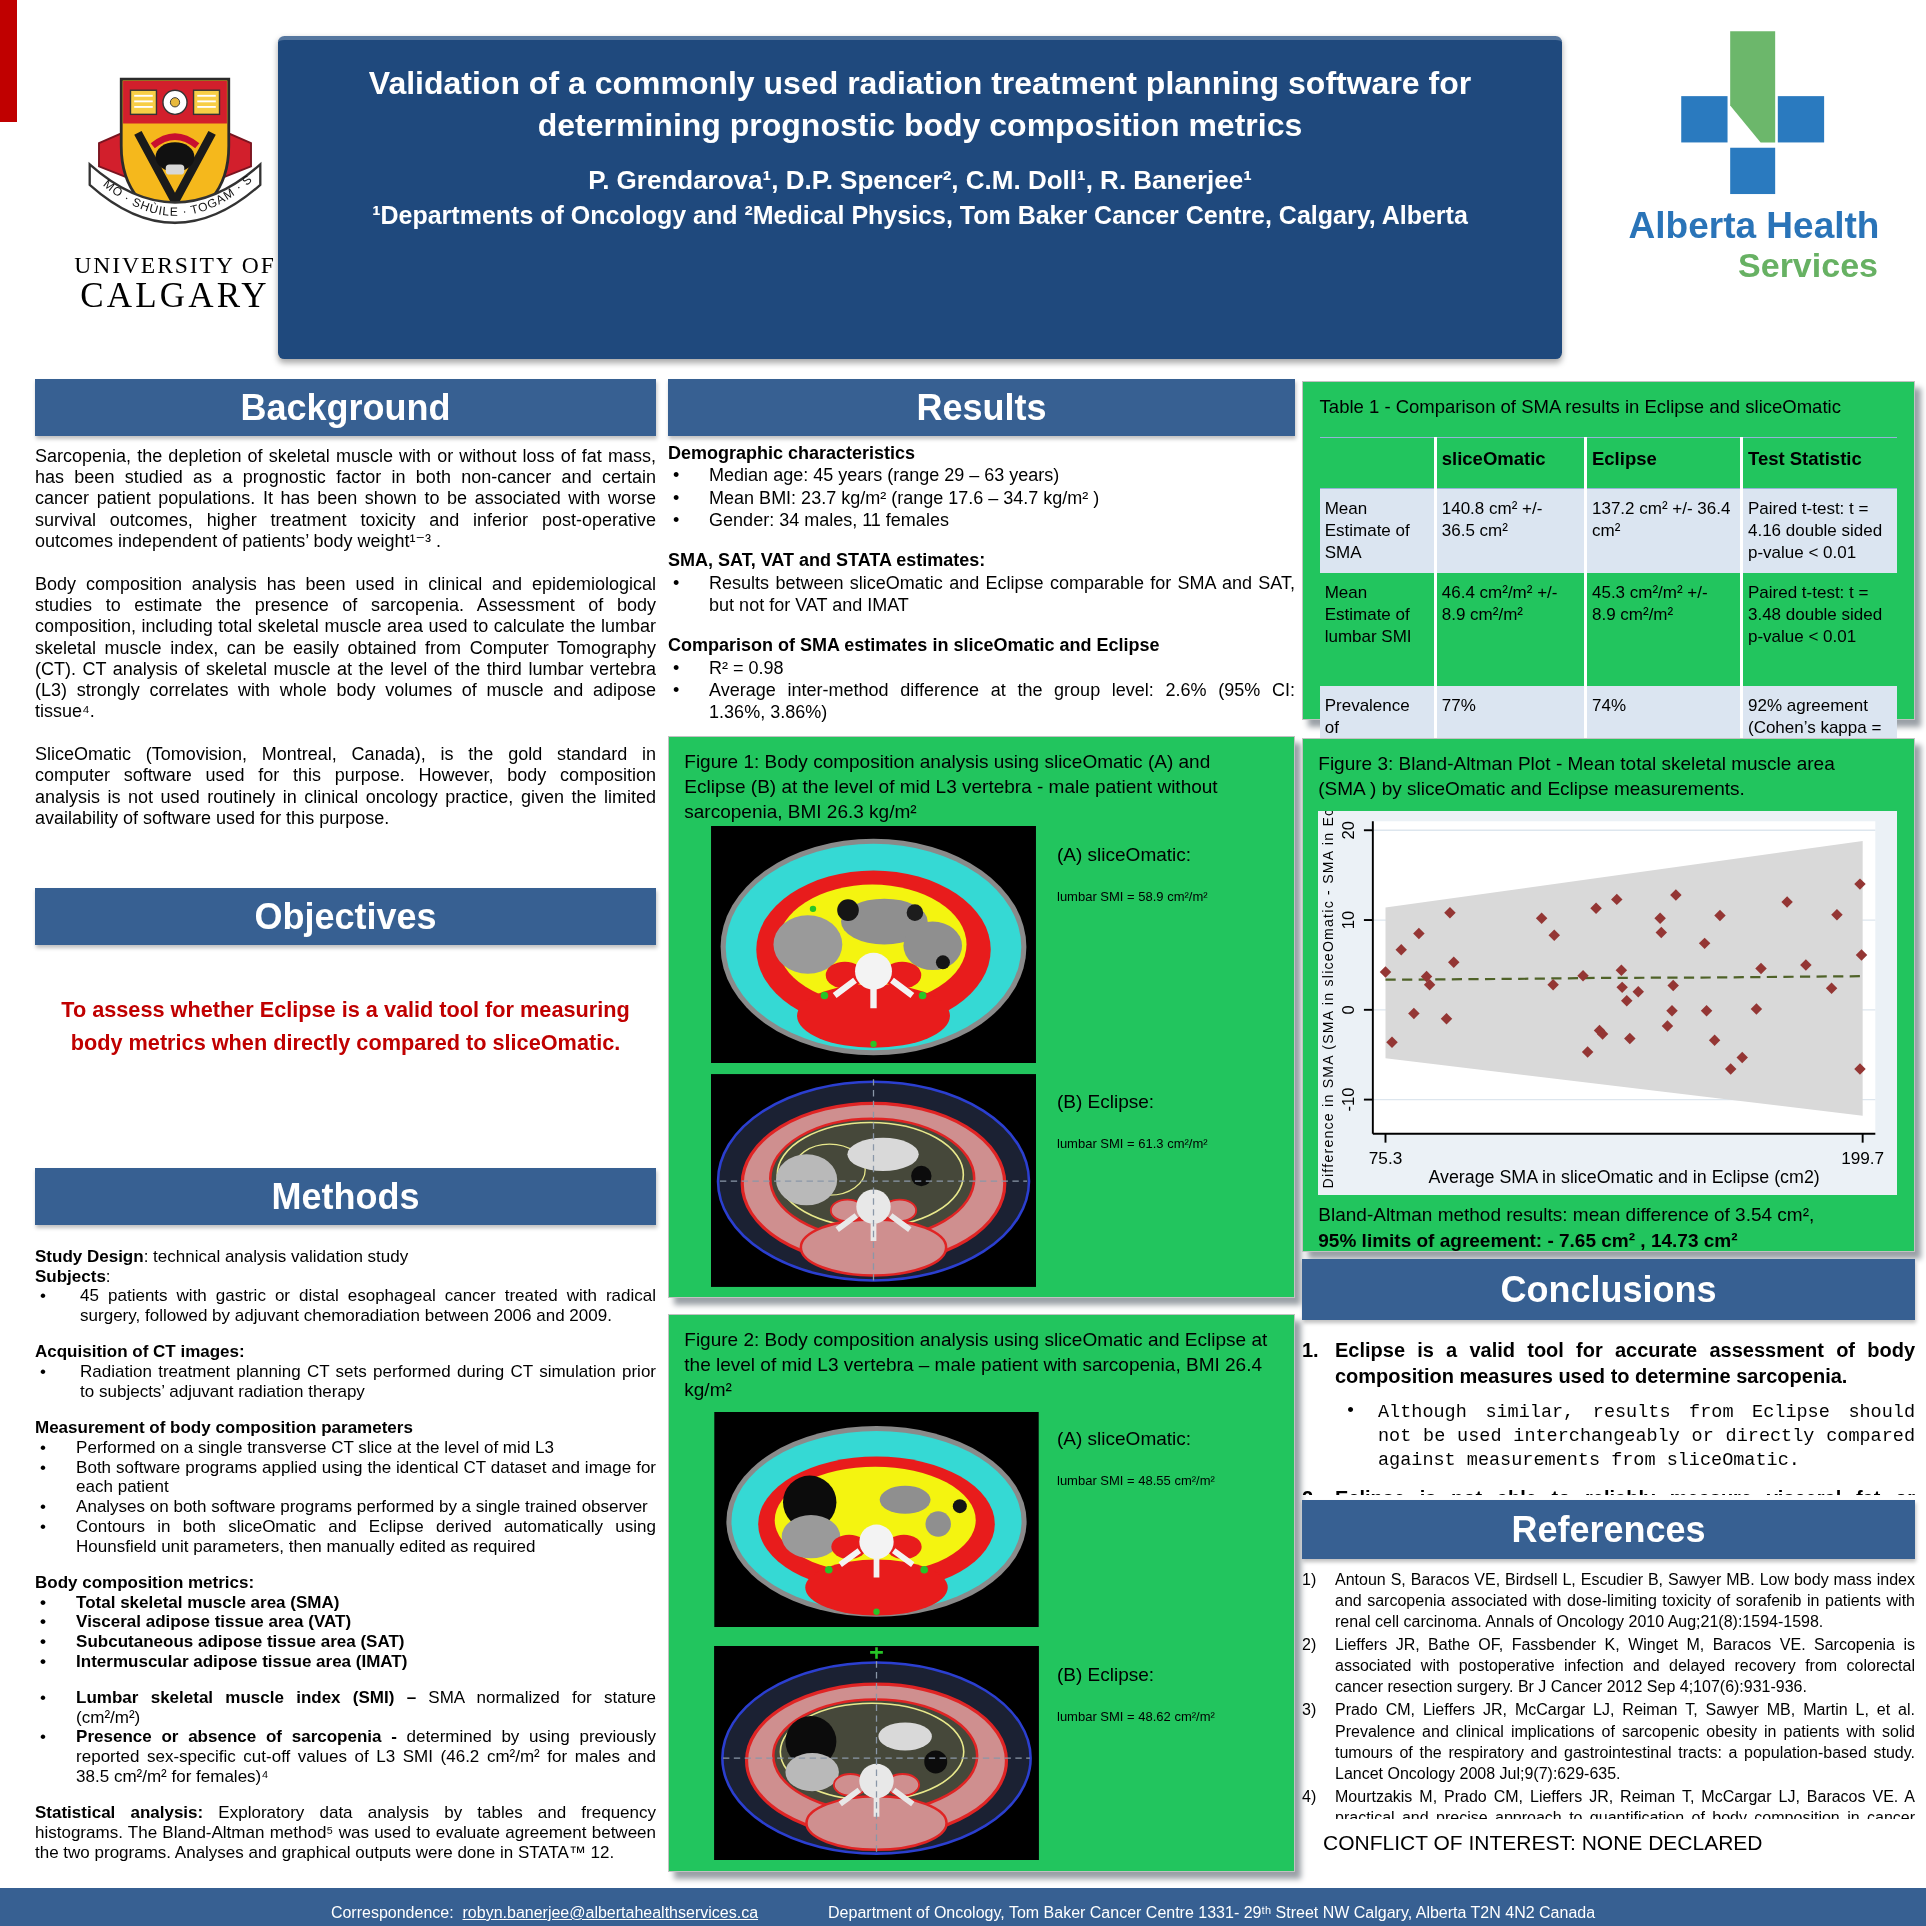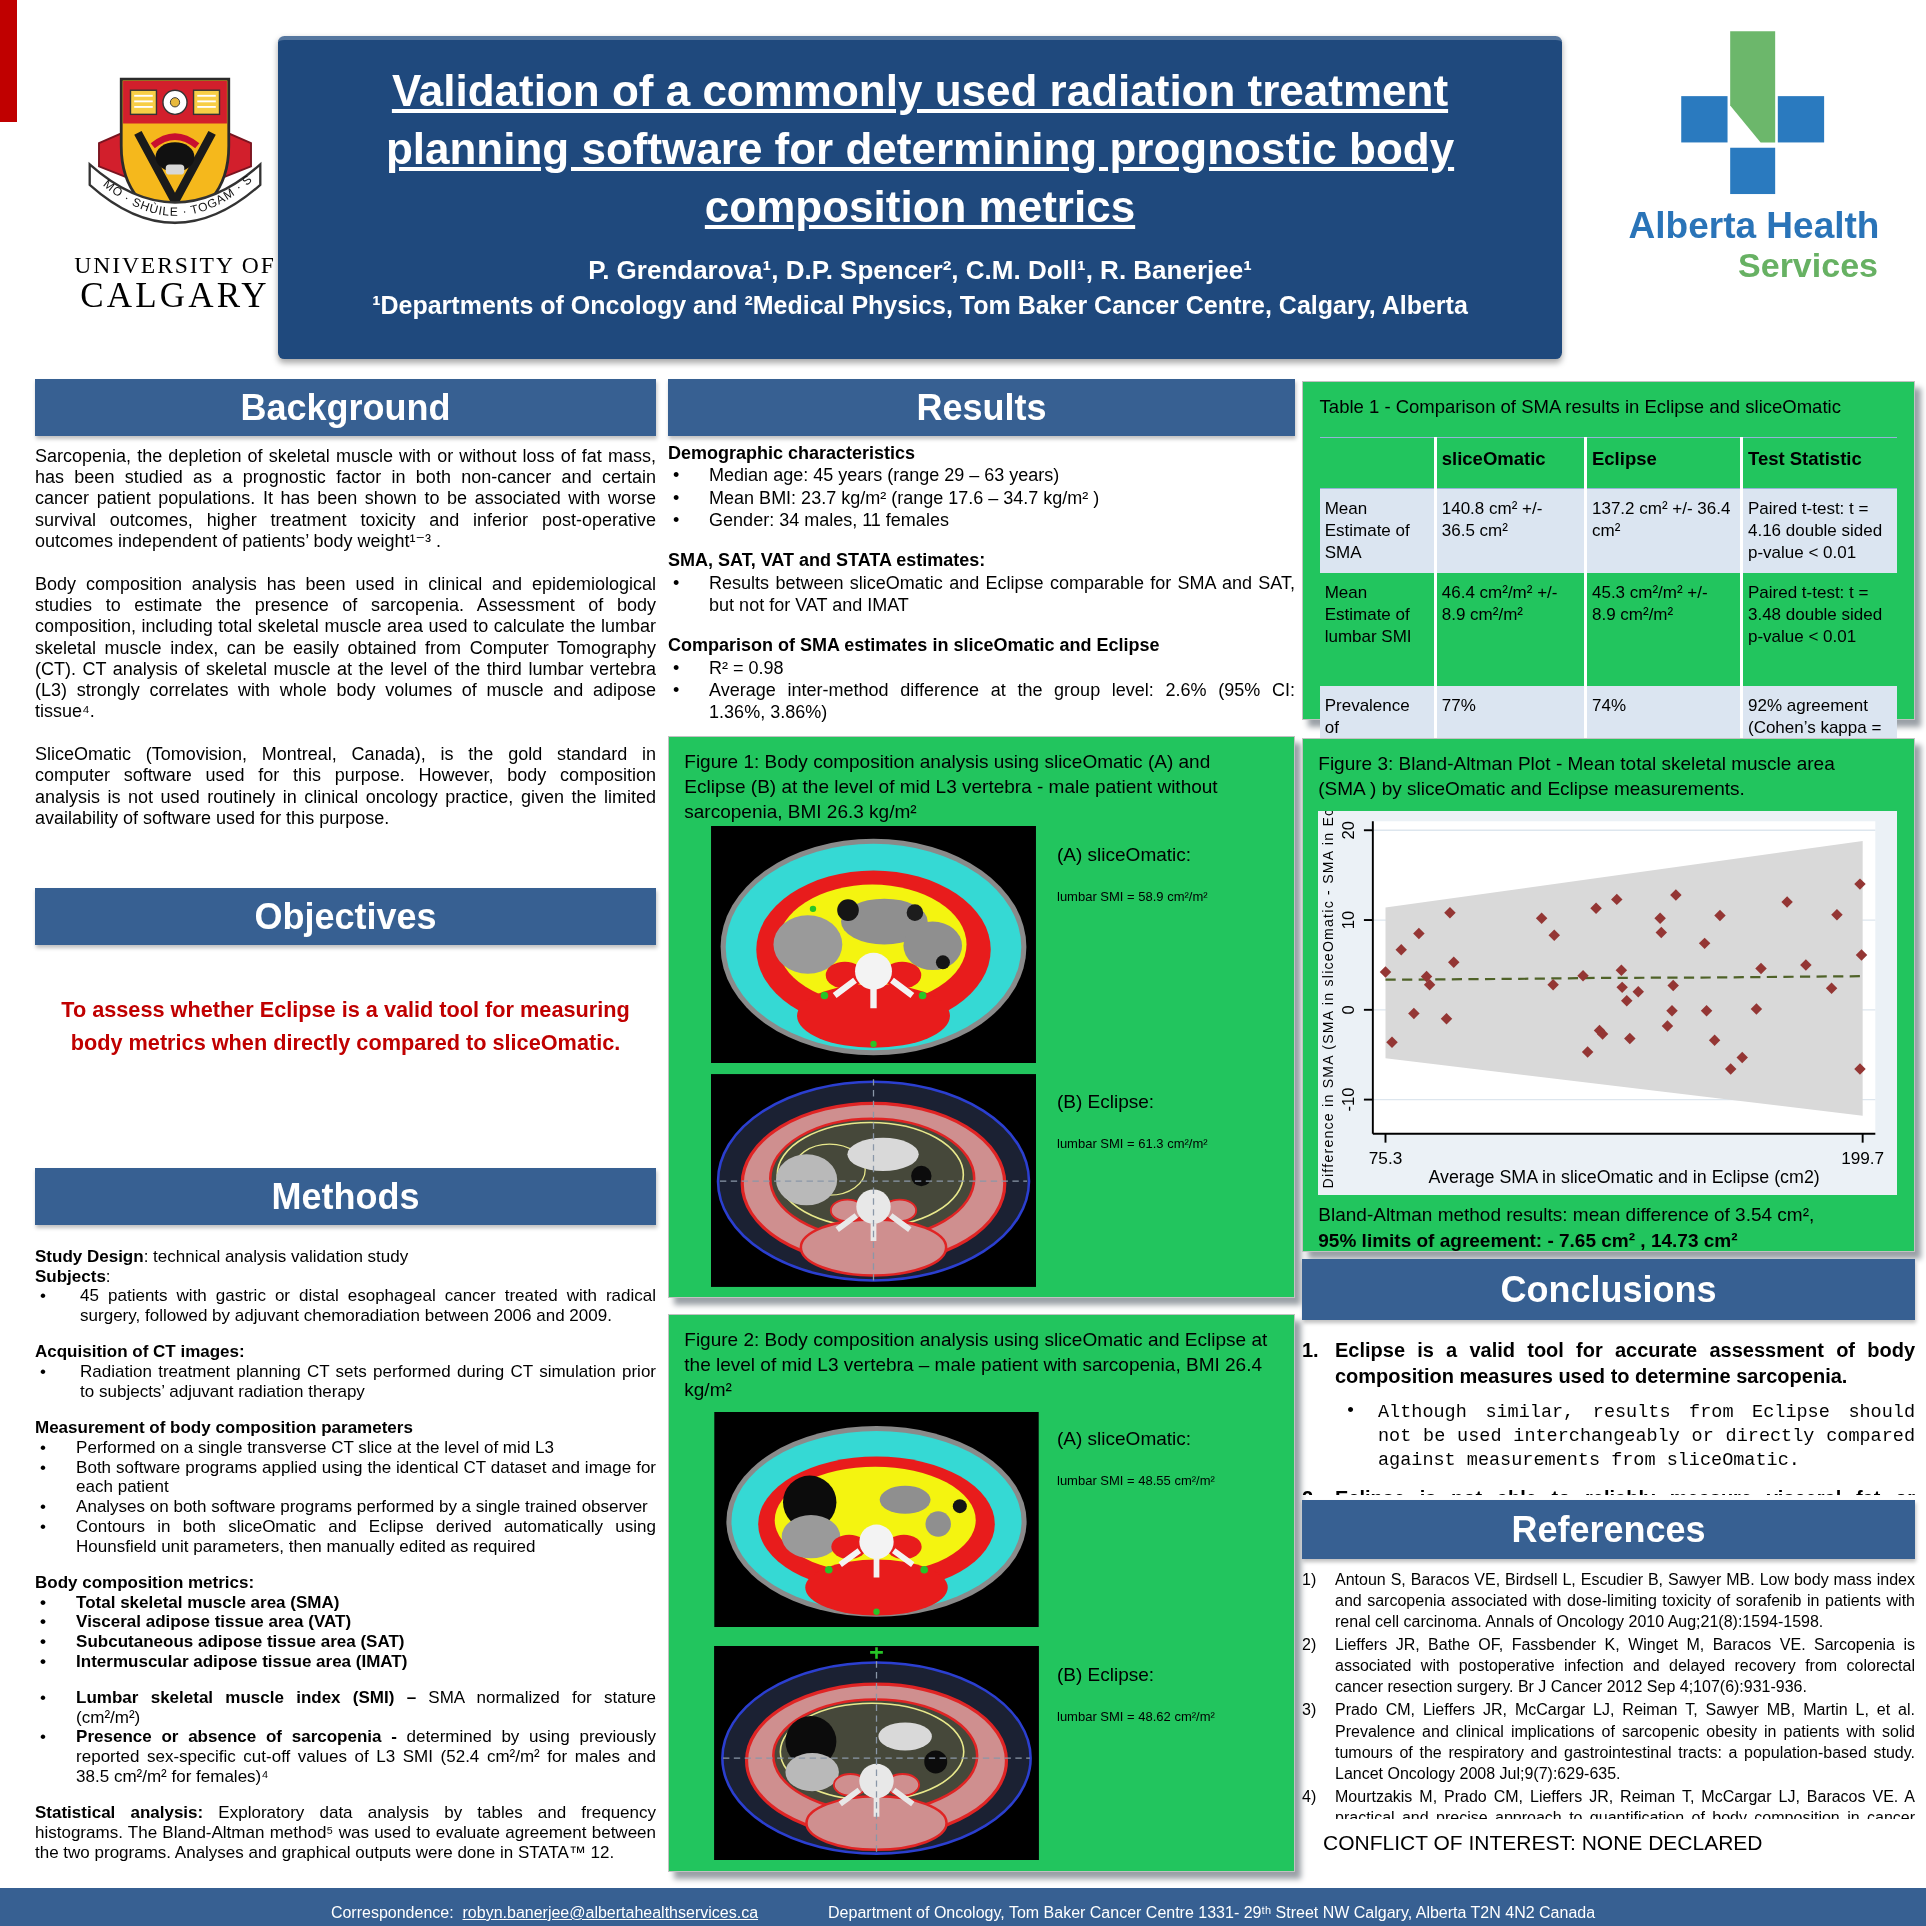--- a/index.html
+++ b/index.html
@@ -5,21 +5,21 @@
   html,body{margin:0;padding:0;background:#ffffff;}
   body{width:1926px;height:1926px;position:relative;overflow:hidden;
        font-family:"Liberation Sans","DejaVu Sans",sans-serif;color:#000;}
   .abs{position:absolute;}
 
   
   .red-strip{left:0;top:0;width:16.6px;height:122px;background:#C00000;}
   .title-band{left:278px;top:36px;width:1284px;height:323px;background:#1F497D;
       border-radius:6.4px;border-top:4.5px solid #56779f;box-shadow:0 3.2px 6.4px rgba(0,0,0,.35);
       color:#fff;text-align:center;padding:21.7px 45px 0;box-sizing:border-box;}
-  .poster-title{font-size:44px;font-weight:bold;line-height:1.32;text-decoration:underline;}
+  .poster-title{font-size:32px;font-weight:bold;line-height:1.32;}
   .poster-authors{font-size:26px;font-weight:bold;margin-top:19px;}
   .poster-affil{font-size:25px;font-weight:bold;margin-top:5.1px;}
   .uofc{left:70px;top:55px;width:210px;height:284px;text-align:center;}
   .uofc-line1{font-family:"Liberation Serif","DejaVu Serif",serif;font-size:23.6px;letter-spacing:1.9px;margin-top:3.8px;}
   .uofc-line2{font-family:"Liberation Serif","DejaVu Serif",serif;font-size:35px;letter-spacing:3.2px;margin-top:-2.5px;}
   .ahs{left:1593px;top:31px;width:322px;height:328px;text-align:center;}
   .ahs-line1{font-size:37px;font-weight:bold;color:#2a74b8;margin-top:6.4px;}
   .ahs-line2{font-size:34px;font-weight:bold;color:#67b163;margin-top:-1.3px;padding-left:108px;}
 
   
@@ -194,21 +194,21 @@
       <span class="btext">Subcutaneous adipose tissue area (SAT)</span>
     </div>
   <div class="bullet tight hb">
       <span class="btext">Intermuscular adipose tissue area (IMAT)</span>
     </div>
   <div class="gap"></div>
   <div class="bullet tight">
       <span class="btext"><span class="hb">Lumbar skeletal muscle index (SMI) –</span><span> SMA normalized for stature (cm²/m²)</span></span>
     </div>
   <div class="bullet tight">
-      <span class="btext"><span class="hb">Presence or absence of sarcopenia -</span><span> determined by using previously reported sex-specific cut-off values of L3 SMI (52.4 cm²/m² for males and 38.5 cm²/m² for females)⁴</span></span>
+      <span class="btext"><span class="hb">Presence or absence of sarcopenia -</span><span> determined by using previously reported sex-specific cut-off values of L3 SMI (46.2 cm²/m² for males and 38.5 cm²/m² for females)⁴</span></span>
     </div>
   <div class="gap"></div>
   <div style="text-align:justify;"><span class="hb">Statistical analysis:</span><span> Exploratory data analysis by tables and frequency histograms. The Bland-Altman method⁵ was used to evaluate agreement between the two programs. Analyses and graphical outputs were done in STATA™ 12.</span></div>
 </div>
 
 <div class="abs sec-hdr" style="left:668px;top:379px;width:627px;">
   <span>Results</span>
 </div>
 
 <div class="abs results-body" style="left:668px;top:442px;width:627px;height:291px;overflow:hidden;">

